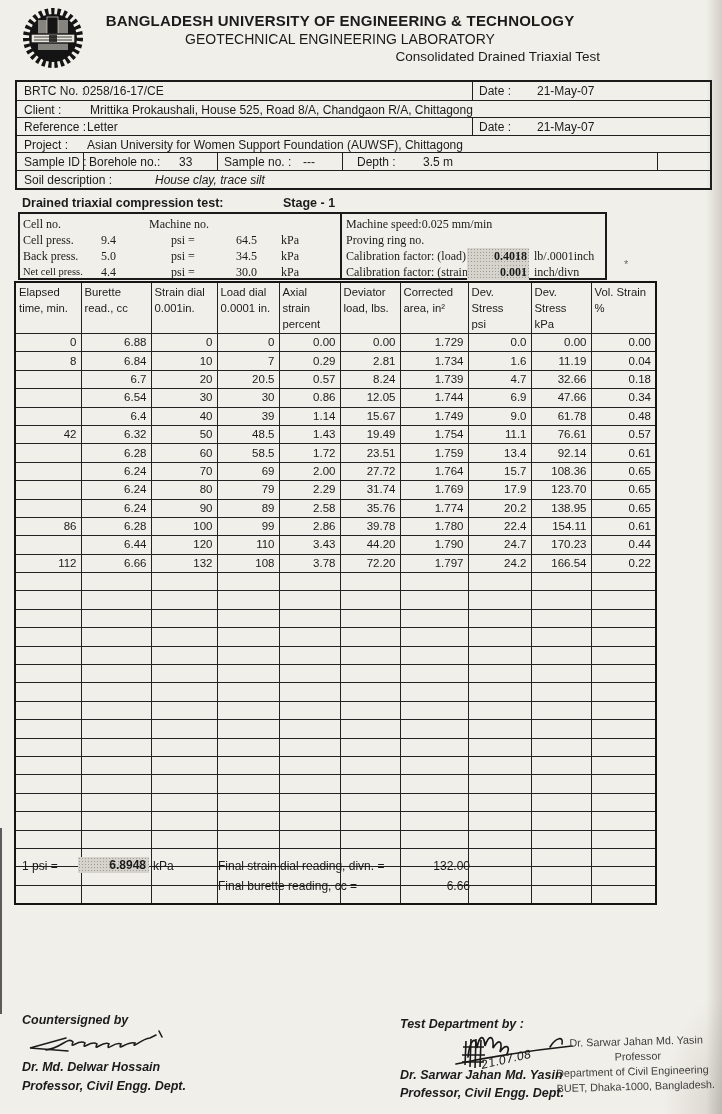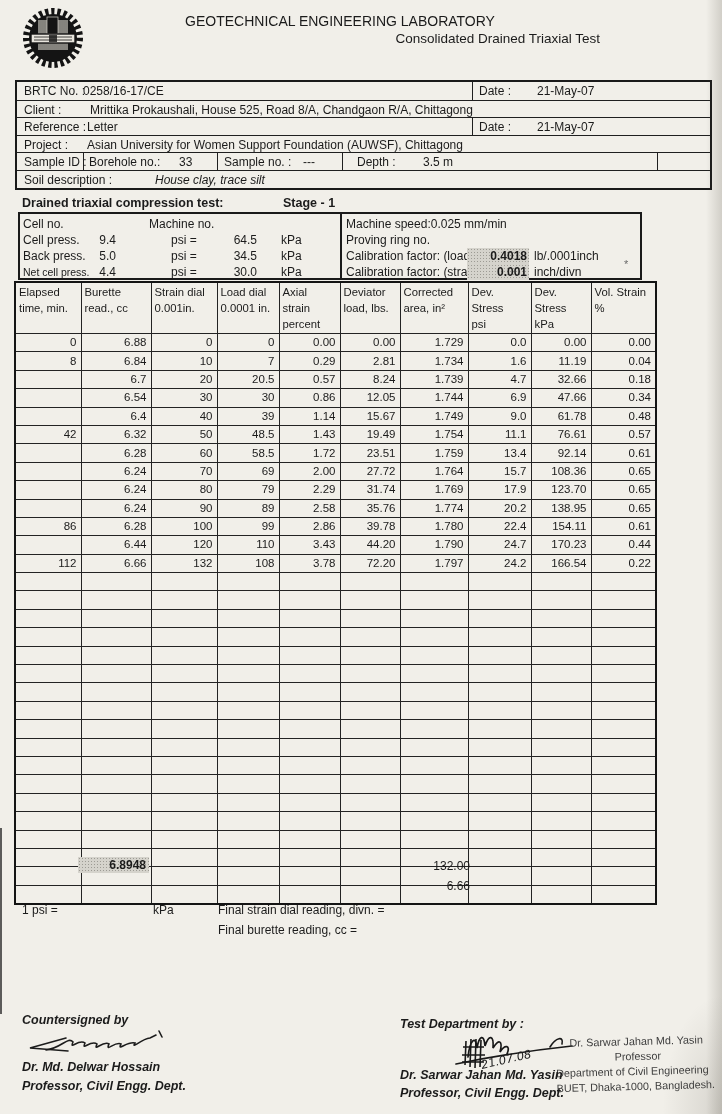--- a/index.html
+++ b/index.html
@@ -21,22 +21,22 @@
   .info{position:absolute;left:15px;top:80px;width:697px;height:110px;
         border:2px solid #1a1a1a;font-size:12px;box-sizing:border-box;}
   .irow{position:relative;height:17.6px;box-sizing:border-box;border-top:1.5px solid #1f1f1f;line-height:16px;}
   .irow:first-child{border-top:none;}
   .irow span{position:absolute;top:1px;white-space:nowrap;}
   .vline{position:absolute;top:0;bottom:0;width:0;border-left:1.5px solid #1f1f1f;}
   .italic{font-style:italic;}
   
   .ptitle{position:absolute;top:196px;font-size:12.5px;font-weight:bold;white-space:nowrap;}
   .pbox{position:absolute;left:18px;top:212px;width:324px;height:68px;border:2px solid #1a1a1a;box-sizing:border-box;font-size:12px;}
-  .rbox{position:absolute;left:342px;top:212px;width:300px;height:68px;border:2px solid #1a1a1a;border-left:none;box-sizing:border-box;font-size:12px;}
-  .prow{position:relative;height:16px;line-height:16px;}
+  .rbox{position:absolute;left:342px;top:212px;width:265px;height:68px;border:2px solid #1a1a1a;border-left:none;box-sizing:border-box;font-size:12px;}
+  .prow{position:relative;height:16px;line-height:16px;font-family:Liberation Serif, serif;}
   .prow span{position:absolute;white-space:nowrap;}
   .pl{left:3px;}
   .pv{left:60px;width:36px;text-align:right;}
   .peq{left:151px;}
   .pk{left:200px;width:37px;text-align:right;}
   .pu{left:261px;}
   .small-label{font-size:10.5px;}
   .rl{left:4px;}
   .shade{background-color:#d5d3cc;
          background-image:radial-gradient(#9d9b94 0.7px, transparent 0.8px);
@@ -45,21 +45,21 @@
   .calu{left:192px;}
   .asterisk{position:absolute;left:624px;top:258px;font-size:11px;color:#6a6a6a;}
   
   .readings{position:absolute;left:14px;top:281px;border-collapse:collapse;table-layout:fixed;width:641px;
             border:2px solid #141414;}
   .readings th,.readings td{border:1.5px solid #232323;font-weight:normal;}
   .readings th{height:36px;vertical-align:top;text-align:left;padding:1px 3px;font-size:11.3px;line-height:16px;}
   .readings td{height:17.4px;font-size:11.5px;text-align:right;padding:0 4px;line-height:17px;
                overflow:hidden;white-space:nowrap;}
   
-  .fline{position:absolute;font-size:12px;white-space:nowrap;line-height:16px;margin-top:44px;}
+  .fline{position:absolute;font-size:12px;white-space:nowrap;line-height:16px;}
   .psibox{position:absolute;left:78px;top:857px;width:71px;height:16px;text-align:right;
           font-size:12px;font-weight:bold;line-height:16px;padding-right:3px;box-sizing:border-box;}
   .fval{position:absolute;width:46px;text-align:right;font-size:12px;line-height:16px;}
   
   .sig-label{font-size:12.5px;font-weight:bold;font-style:italic;white-space:nowrap;}
   .sig-name{font-size:12.5px;font-weight:bold;font-style:italic;white-space:nowrap;}
   .stamp{position:absolute;left:556px;top:1034px;width:164px;font-size:10.8px;color:#3d3d3d;
          transform:rotate(-1.5deg);line-height:15px;white-space:nowrap;}
   .stamp .s1{margin-left:14px;}
   .stamp .s2{text-align:center;}
@@ -83,20 +83,21 @@
   <circle cx="31" cy="34" r="26" fill="none" stroke="#141414" stroke-width="8" stroke-dasharray="3.2 2.8"></circle>
   <circle cx="31" cy="34" r="24" fill="#141414"></circle>
   <rect x="16" y="16" width="30" height="30" fill="url(#hh)"></rect>
   <rect x="25" y="13" width="11" height="17" fill="#141414" stroke="#d8d5cc" stroke-width="0.7"></rect>
   <rect x="9" y="30" width="44" height="9" fill="#e8e5dd" stroke="#141414" stroke-width="1.4"></rect>
   <rect x="27" y="31" width="8" height="7" fill="#141414" opacity="0.8"></rect>
   <path d="M12 33 H50 M12 36 H50" stroke="#141414" stroke-width="0.8"></path>
 </svg>
 
 <div class="titles">
+  <div class="t1">BANGLADESH UNIVERSITY OF ENGINEERING &amp; TECHNOLOGY</div>
   <div class="t2">GEOTECHNICAL ENGINEERING LABORATORY</div>
   <div class="t3">Consolidated Drained Triaxial Test</div>
 </div>
 
 <div class="info">
   <div class="irow">
     <span style="left:7px">BRTC No. :</span>
     <span style="left:66px">0258/16-17/CE</span>
     <div class="vline" style="left:455px"></div>
     <span style="left:462px">Date :</span>

